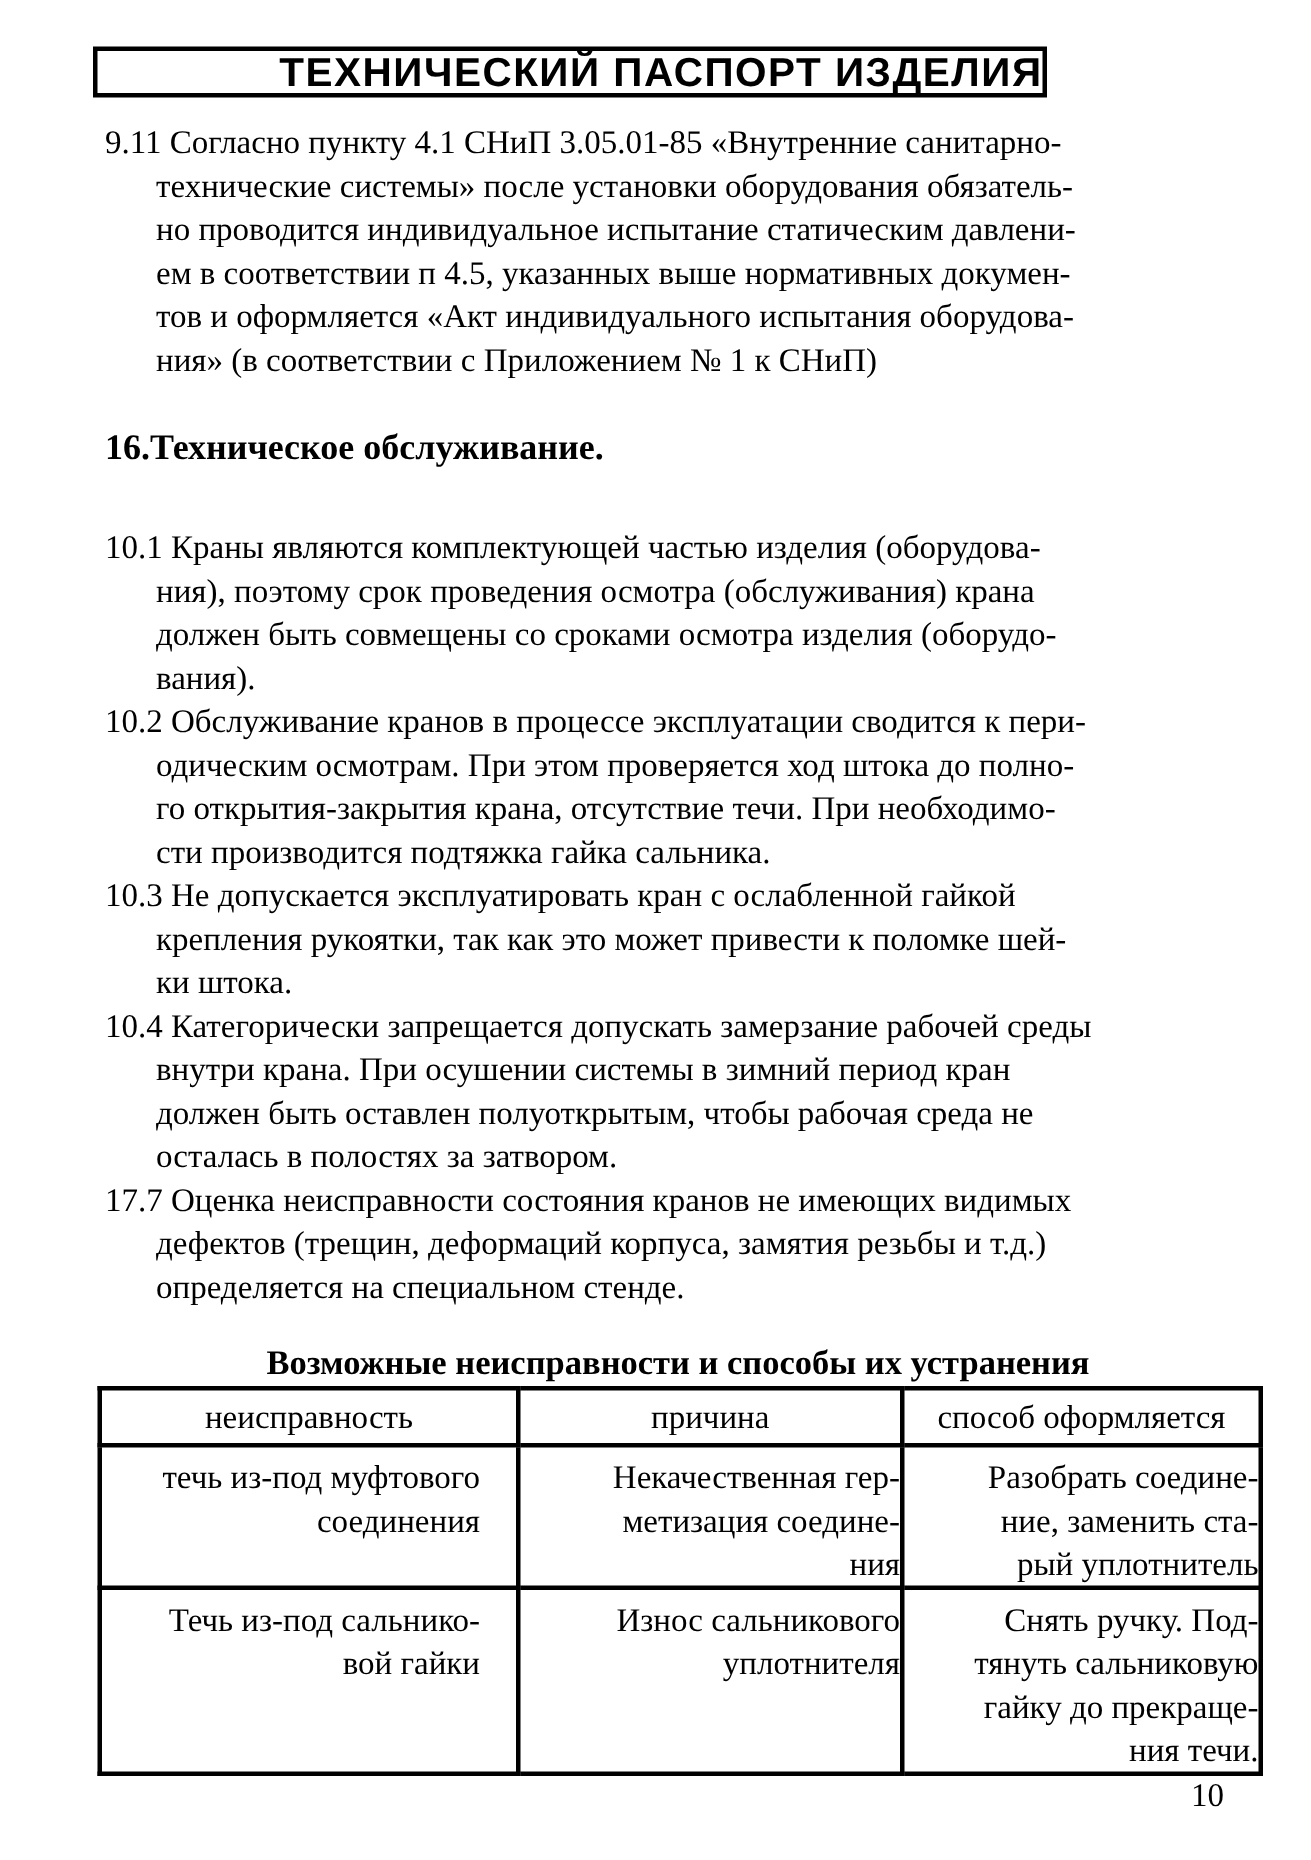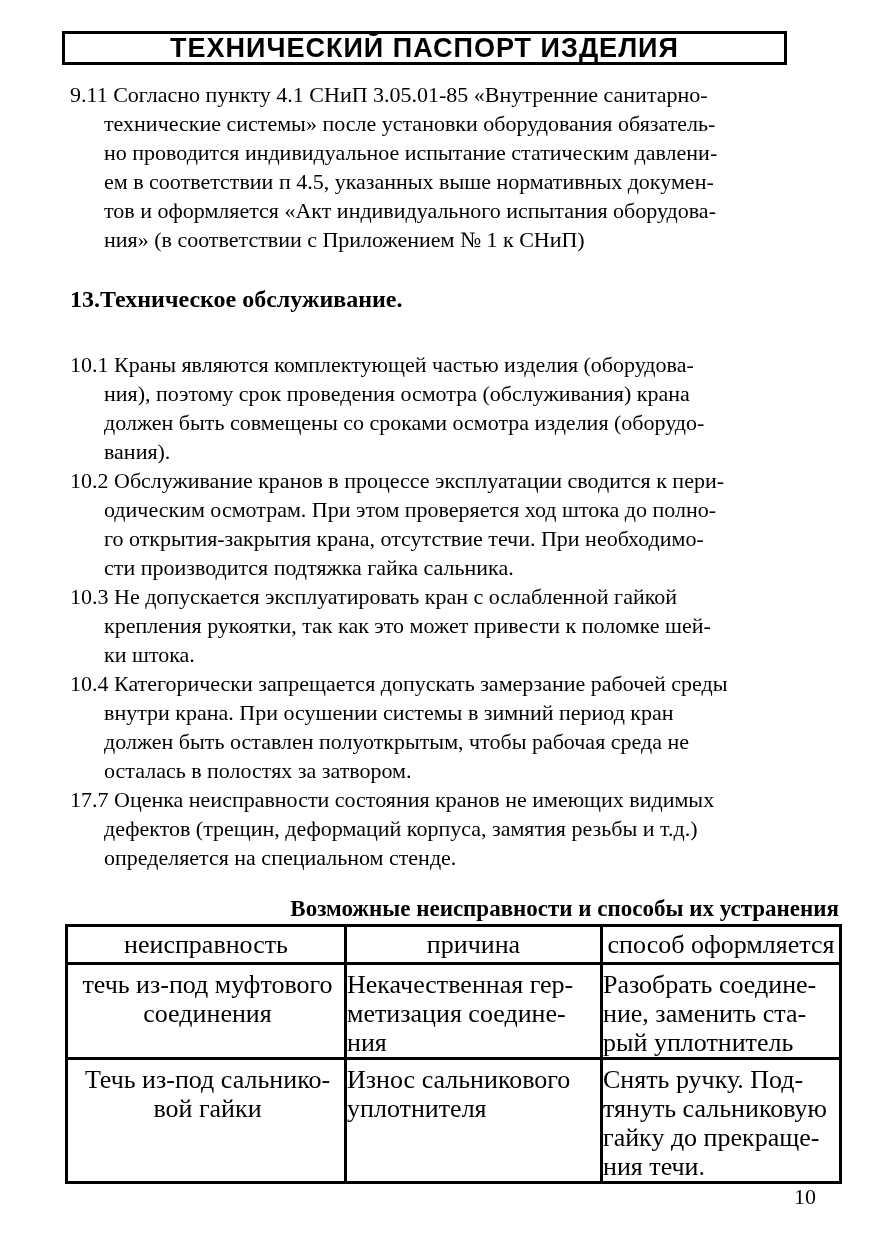--- a/index.html
+++ b/index.html
@@ -9,23 +9,23 @@
     width: 874px;
     height: 1240px;
     background: #ffffff;
     color: #000000;
     font-family: "Liberation Serif", serif;
     overflow: hidden;
   }
   .title-box {
     position: absolute;
     left: 62px; top: 31px;
-    width: 725px; height: 34px;
+    width: 636px; height: 34px;
     border: 3px solid #000;
-    display: flex; align-items: center; justify-content: center;
+    display: flex; align-items: center; justify-content: flex-end;
   }
   .title-box span {
     font-family: "Liberation Sans", sans-serif;
     font-weight: bold;
     font-size: 27px;
     letter-spacing: 1px;
     white-space: nowrap;
   }
   .content {
     position: absolute;
@@ -45,42 +45,42 @@
     font-weight: bold;
     line-height: 28px;
   }
   .items { margin-top: 37px; }
   .table-area {
     position: absolute;
     left: 65px; top: 896px;
     width: 774px;
   }
   .table-title {
-    text-align: right;
+    text-align: center;
     font-weight: bold;
     font-size: 23px;
     line-height: 25px;
     margin-bottom: 3px;
   }
   table.fault-table {
     border-collapse: collapse;
     width: 774px;
     table-layout: fixed;
   }
   table.fault-table th, table.fault-table td {
     border: 3px solid #000;
-    font-size: 26px;
+    font-size: 22px;
     line-height: 29px;
     font-weight: normal;
     white-space: pre-line;
   }
   table.fault-table th { height: 38px; text-align: center; vertical-align: middle; }
   table.fault-table td { vertical-align: top; padding-top: 5px; }
-  td.cell-left { text-align: center; padding-left: 9px; padding-right: 6px; }
-  td.cell-center { text-align: left; }
+  td.cell-left { text-align: right; padding-left: 9px; padding-right: 24px; }
+  td.cell-center { text-align: right; }
   tr.row-1 td { height: 90px; }
   tr.row-2 td { height: 120px; }
   col.c1 { width: 279px; } col.c2 { width: 256px; } col.c3 { width: 239px; }
   .page-number {
     position: absolute;
     top: 1184px;
     right: 58px;
     font-size: 22px;
   }
 </style>
@@ -95,21 +95,21 @@
 
   <div class="content">
 
     <div class="para"><span class="pnum">9.11</span> <span class="ptext">Согласно пункту 4.1 СНиП 3.05.01-85 «Внутренние санитарно-
 технические системы» после установки оборудования обязатель-
 но проводится индивидуальное испытание статическим давлени-
 ем в соответствии п 4.5, указанных выше нормативных докумен-
 тов и оформляется «Акт индивидуального испытания оборудова-
 ния» (в соответствии с Приложением № 1 к СНиП)</span></div>
 
-    <h2 class="section-heading">13.Техническое обслуживание.</h2>
+    <h2 class="section-heading">16.Техническое обслуживание.</h2>
 
     <div class="items">
       <div class="para"><span class="pnum">10.1</span> <span class="ptext">Краны являются комплектующей частью изделия (оборудова-
 ния), поэтому срок проведения осмотра (обслуживания) крана
 должен быть совмещены со сроками осмотра изделия (оборудо-
 вания).</span></div>
       <div class="para"><span class="pnum">10.2</span> <span class="ptext">Обслуживание кранов в процессе эксплуатации сводится к пери-
 одическим осмотрам. При этом проверяется ход штока до полно-
 го открытия-закрытия крана, отсутствие течи. При необходимо-
 сти производится подтяжка гайка сальника.</span></div>

